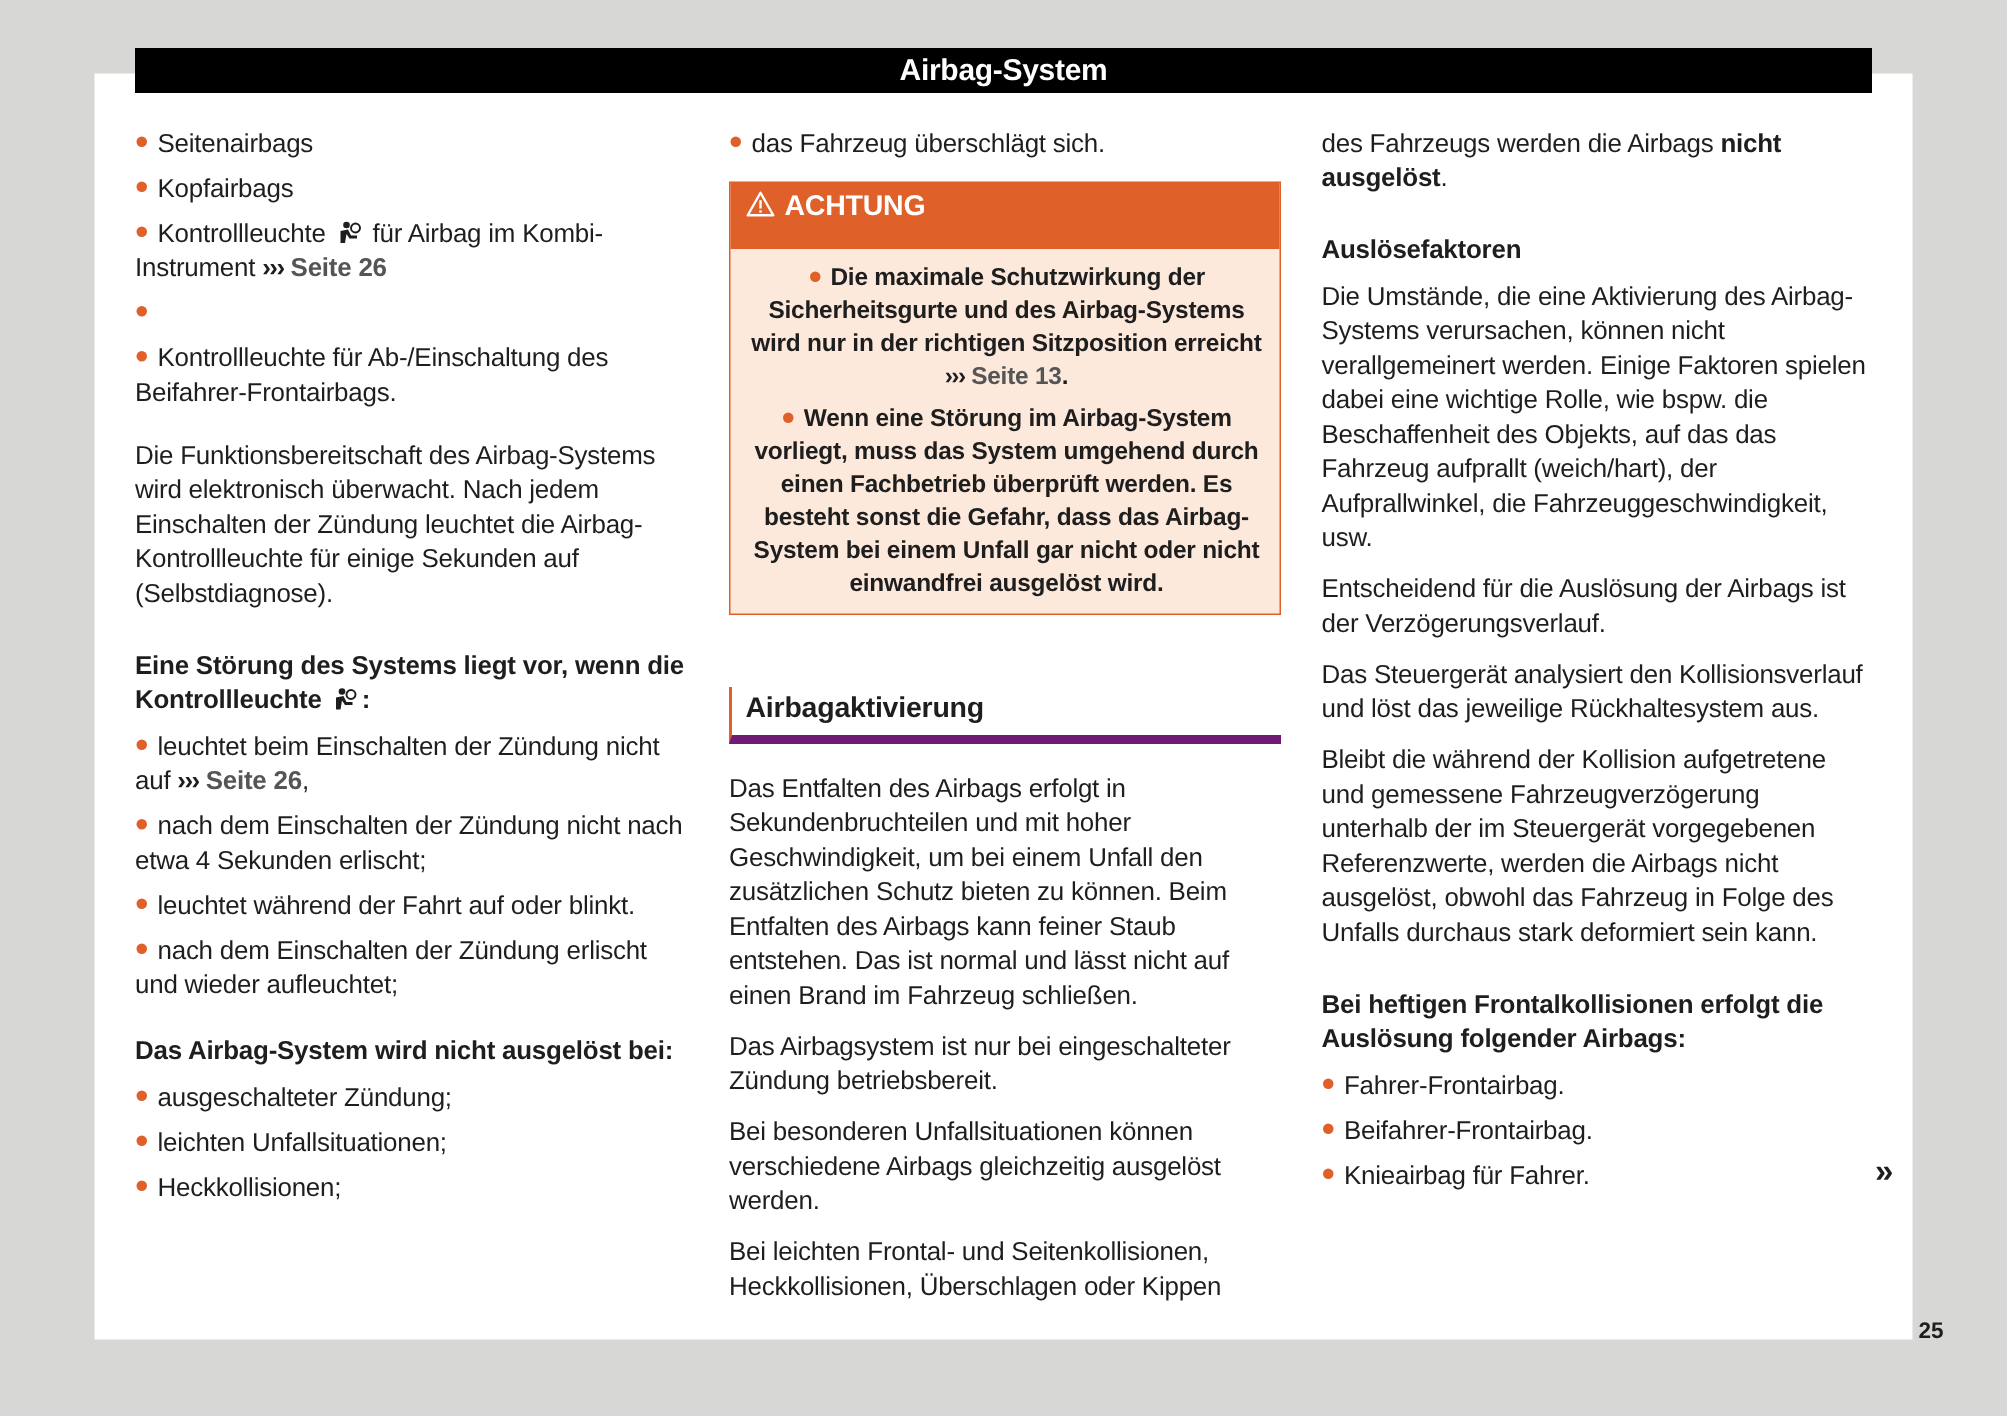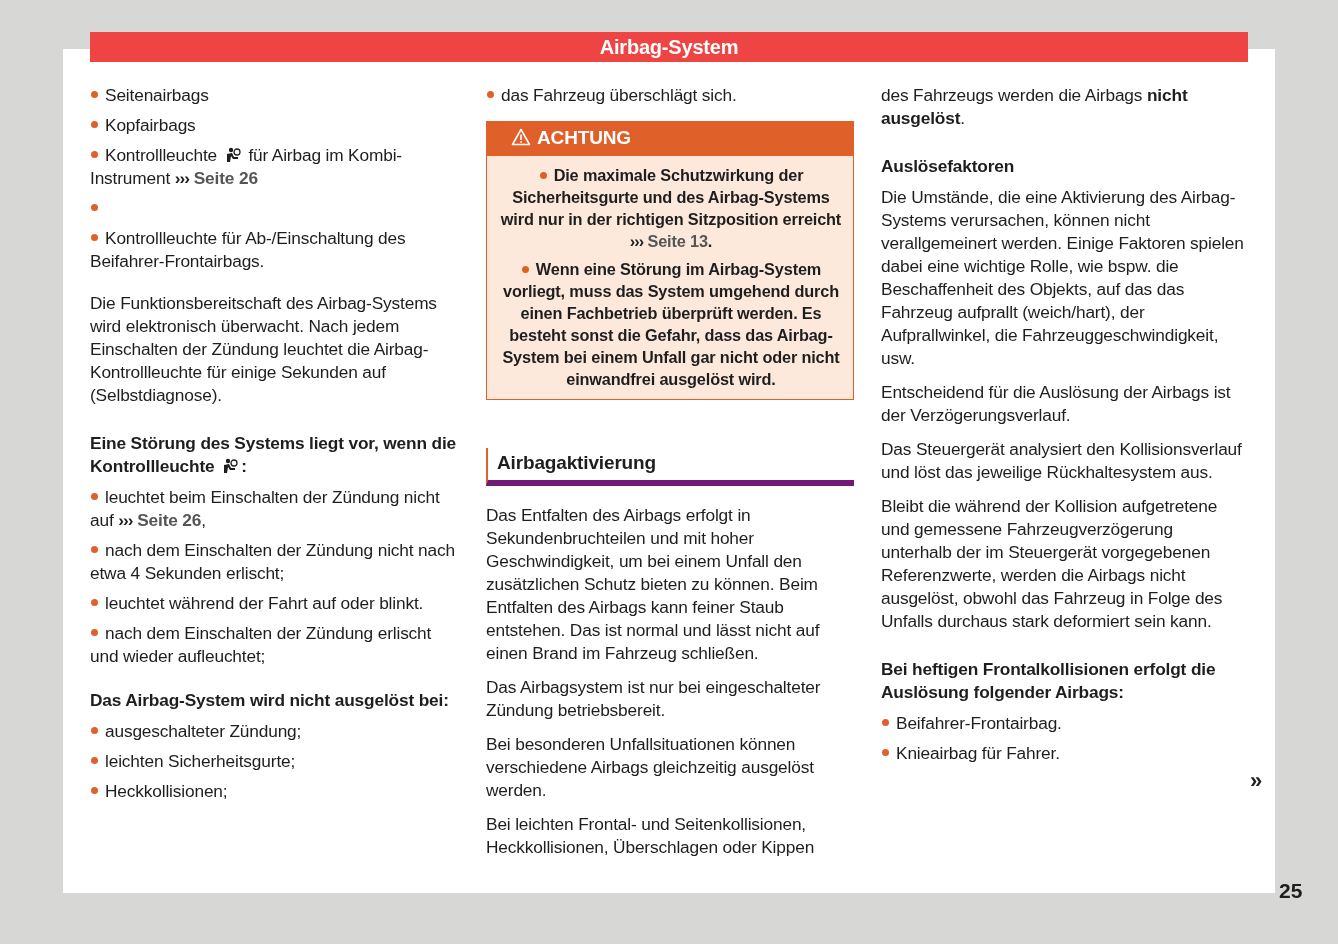--- a/index.html
+++ b/index.html
@@ -14,21 +14,21 @@
   .page {
     position: absolute;
     left: 63px; top: 49px;
     width: 1212px; height: 844px;
     background: #ffffff;
   }
   .header-bar {
     position: absolute;
     left: 90px; top: 32px;
     width: 1158px; height: 30px;
-    background: #ef4444;
+    background: #000000;
     color: #fff;
     font-weight: bold;
     font-size: 20px;
     line-height: 30px;
     text-align: center;
     letter-spacing: -0.2px;
   }
   .col {
     position: absolute;
     top: 84px;
@@ -60,23 +60,23 @@
   .warn {
     border: 1.5px solid #e0602a;
     background: #fde9dc;
     margin: 14px 0 0 0;
   }
   .warn-head {
     background: #e0602a;
     color: #fff;
     font-weight: bold;
     font-size: 19px;
-    height: 34px;
+    height: 44px;
     line-height: 32px;
-    padding-left: 24px;
+    padding-left: 10px;
   }
   .warn-head .tri { display: inline-block; margin-right: 6px; vertical-align: -2px; }
   .warn-body {
     padding: 8px 8px 3px 10px;
     font-weight: bold;
     font-size: 16.3px;
     line-height: 22px;
   }
   .warn-body .li { margin-bottom: 6px; text-align: center; }
 
@@ -92,21 +92,21 @@
   }
   .airbag-icon { display: inline-block; vertical-align: -3px; margin: 0 2px; }
   .more {
     position: absolute;
     left: 1250px; top: 768px;
     font-weight: bold; font-size: 22px;
   }
   .page-num {
     position: absolute;
     left: 1279px; top: 879px;
-    font-weight: bold; font-size: 21px;
+    font-weight: bold; font-size: 15px;
   }
 </style>
 </head>
 <body>
 
 <div class="page"></div>
 <div class="header-bar">Airbag-System</div>
 
 <div class="col col1">
   <div class="li"><span class="bullet"></span><span>Seitenairbags</span></div>
@@ -130,21 +130,21 @@
         <path d="M3 7 L8 6 L10 10 L14 10 L14 12 L9 12 L7 9 L6 15 L3 15 Z" fill="#1e1e1e"></path>
         <circle cx="13" cy="5" r="3" fill="none" stroke="#1e1e1e" stroke-width="1.3"></circle>
       </svg><span>:</span></div>
   <div class="li"><span class="bullet"></span><span>leuchtet beim Einschalten der Zündung nicht auf</span> <span class="xref"><span class="arrows">›››</span> <span class="pg">Seite 26</span></span><span>,</span></div>
   <div class="li"><span class="bullet"></span><span>nach dem Einschalten der Zündung nicht nach etwa 4 Sekunden erlischt;</span></div>
   <div class="li"><span class="bullet"></span><span>leuchtet während der Fahrt auf oder blinkt.</span></div>
   <div class="li"><span class="bullet"></span><span>nach dem Einschalten der Zündung erlischt und wieder aufleuchtet;</span></div>
   <div class="gap" style="height:14px"></div>
   <div class="h">Das Airbag-System wird nicht ausgelöst bei:</div>
   <div class="li"><span class="bullet"></span><span>ausgeschalteter Zündung;</span></div>
-  <div class="li"><span class="bullet"></span><span>leichten Sicherheitsgurte;</span></div>
+  <div class="li"><span class="bullet"></span><span>leichten Unfallsituationen;</span></div>
   <div class="li"><span class="bullet"></span><span>Heckkollisionen;</span></div>
 </div>
 
 <div class="col col2">
   <div class="li"><span class="bullet"></span><span>das Fahrzeug überschlägt sich.</span></div>
   <div class="warn">
     <div class="warn-head">
       <svg class="tri" width="20" height="18" viewBox="0 0 20 18">
           <path d="M10 1.5 L18.5 16.5 L1.5 16.5 Z" fill="none" stroke="#fff" stroke-width="1.6" stroke-linejoin="round"></path>
           <rect x="9.2" y="6.5" width="1.6" height="5.5" fill="#fff"></rect>
@@ -166,18 +166,19 @@
 <div class="col col3">
   <p class="p"><span>des Fahrzeugs werden die Airbags</span> <span class="b">nicht ausgelöst</span><span>.</span></p>
   <div class="gap" style="height:14px"></div>
   <div class="h">Auslösefaktoren</div>
   <p class="p">Die Umstände, die eine Aktivierung des Airbag-Systems verursachen, können nicht verallgemeinert werden. Einige Faktoren spielen dabei eine wichtige Rolle, wie bspw. die Beschaffenheit des Objekts, auf das das Fahrzeug aufprallt (weich/hart), der Aufprallwinkel, die Fahrzeuggeschwindigkeit, usw.</p>
   <p class="p">Entscheidend für die Auslösung der Airbags ist der Verzögerungsverlauf.</p>
   <p class="p">Das Steuergerät analysiert den Kollisionsverlauf und löst das jeweilige Rückhaltesystem aus.</p>
   <p class="p">Bleibt die während der Kollision aufgetretene und gemessene Fahrzeugverzögerung unterhalb der im Steuergerät vorgegebenen Referenzwerte, werden die Airbags nicht ausgelöst, obwohl das Fahrzeug in Folge des Unfalls durchaus stark deformiert sein kann.</p>
   <div class="gap" style="height:14px"></div>
   <div class="h">Bei heftigen Frontalkollisionen erfolgt die Auslösung folgender Airbags:</div>
+  <div class="li"><span class="bullet"></span><span>Fahrer-Frontairbag.</span></div>
   <div class="li"><span class="bullet"></span><span>Beifahrer-Frontairbag.</span></div>
   <div class="li"><span class="bullet"></span><span>Knieairbag für Fahrer.</span></div>
 </div>
 
 <div class="more">»</div>
 <div class="page-num">25</div>
 
 </body></html>

